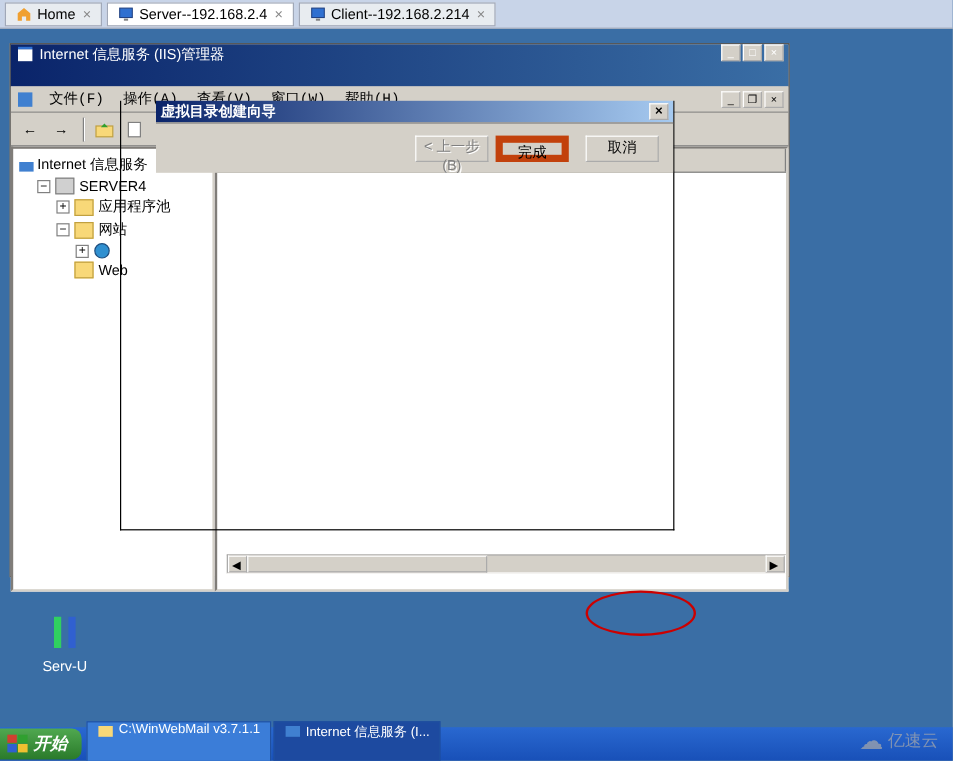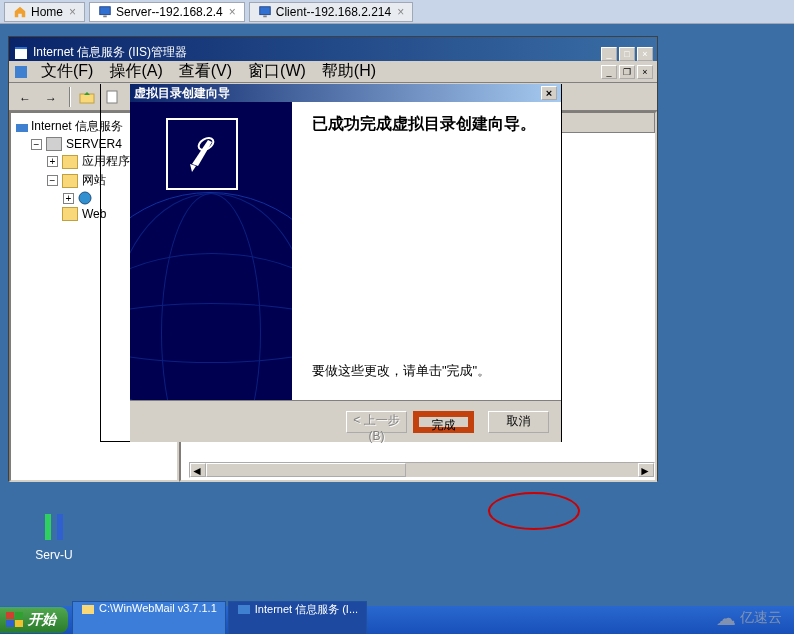--- a/index.html
+++ b/index.html
@@ -7,28 +7,28 @@
     
     
     .browser-tabs { background: #c8d4e8; height: 24px; display: flex; align-items: center; padding: 2px 4px; border-bottom: 1px solid #a0a8b8; }
     .browser-tab { display: flex; align-items: flex-end; padding: 2px 8px; margin-right: 4px; background: #e8ecf0; border: 1px solid #a0a8b8; height: 20px; }
     .browser-tab.active { background: #fff; }
     .tab-icon { width: 14px; height: 14px; margin-right: 4px; }
     .tab-close { margin-left: 6px; color: #888; cursor: pointer; }
     
     
     .iis-window { position: absolute; left: 8px; top: 36px; width: 650px; height: 445px; background: #d4d0c8; border: 1px solid #404040; }
-    .titlebar { background: linear-gradient(to right, #0a246a, #3a6ea5); height: 24px; display: flex; align-items: flex-end; color: #fff; padding: 0 4px; font-family: "SimSun"; }
+    .titlebar { background: linear-gradient(to right, #0a246a, #3a6ea5); height: 35px; display: flex; align-items: flex-start; color: #fff; padding: 0 4px; font-family: "SimSun"; }
     .titlebar-icon { width: 16px; height: 16px; margin-right: 4px; }
     .titlebar-text { flex: 1; font-size: 12px; }
     .win-controls { display: flex; }
     .win-btn { width: 16px; height: 14px; background: #d4d0c8; border: 1px outset #fff; margin-left: 2px; font-size: 9px; text-align: center; line-height: 12px; font-family: Marlett, Arial; }
     
     .menubar { background: #d4d0c8; height: 22px; display: flex; align-items: center; padding: 0 4px; border-bottom: 1px solid #808080; }
-    .menu-item { padding: 2px 8px; font-size: 16px; }
+    .menu-item { padding: 2px 8px; font-size: 12px; font-family: Liberation Mono, monospace; }
     .mini-controls { margin-left: auto; display: flex; }
     
     .toolbar { background: #d4d0c8; height: 28px; display: flex; align-items: center; padding: 0 4px; border-bottom: 1px solid #808080; }
     .tool-btn { width: 24px; height: 22px; border: 1px solid transparent; display: flex; align-items: center; justify-content: center; margin-right: 2px; }
     .tool-sep { width: 2px; height: 20px; background: #808080; margin: 0 4px; border-right: 1px solid #fff; }
     
     .iis-content { display: flex; height: calc(100% - 72px); }
     .tree-panel { width: 170px; background: #fff; border: 2px inset #d4d0c8; overflow: auto; padding: 4px; font-size: 12px; }
     .tree-item { display: flex; align-items: center; padding: 1px 0; white-space: nowrap; }
     .tree-indent0 { padding-left: 0; }
@@ -210,39 +210,20 @@
     <div class="scroll-thumb"></div>
     <div class="scroll-arrow" style="right:0">►</div>
   </div>
 </div>
 
 <div class="wizard">
   <div class="wizard-titlebar">
     <span>虚拟目录创建向导</span>
     <div class="wizard-close">×</div>
   </div>
-  <div class="wizard-body">
-    <div class="wizard-sidebar">
-      <div class="wizard-icon-box">
-        <svg width="48" height="48" viewBox="0 0 48 48">
-          <path d="M14 34 L30 10 L34 12 L20 36 Z" fill="#fff"></path>
-          <path d="M12 34 L18 36 L14 42 Z" fill="#fff"></path>
-          <ellipse cx="28" cy="14" rx="8" ry="5" fill="none" stroke="#fff" stroke-width="2" transform="rotate(-30 28 14)"></ellipse>
-        </svg>
-      </div>
-      <div class="globe-pattern">
-        <div class="globe-inner1"></div>
-        <div class="globe-inner2"></div>
-      </div>
-    </div>
-    <div class="wizard-content">
-      <div class="wizard-title-text">已成功完成虚拟目录创建向导。</div>
-      <div class="wizard-sub-text">要做这些更改，请单击"完成"。</div>
-    </div>
-  </div>
   <div class="wizard-buttons">
     <button class="wiz-btn disabled">&lt; 上一步(B)</button>
     <button class="wiz-btn focused">完成</button>
     <button class="wiz-btn" style="margin-left:14px">取消</button>
   </div>
 </div>
 
 <div class="red-circle"></div>
 
 <div class="desktop-icon">

